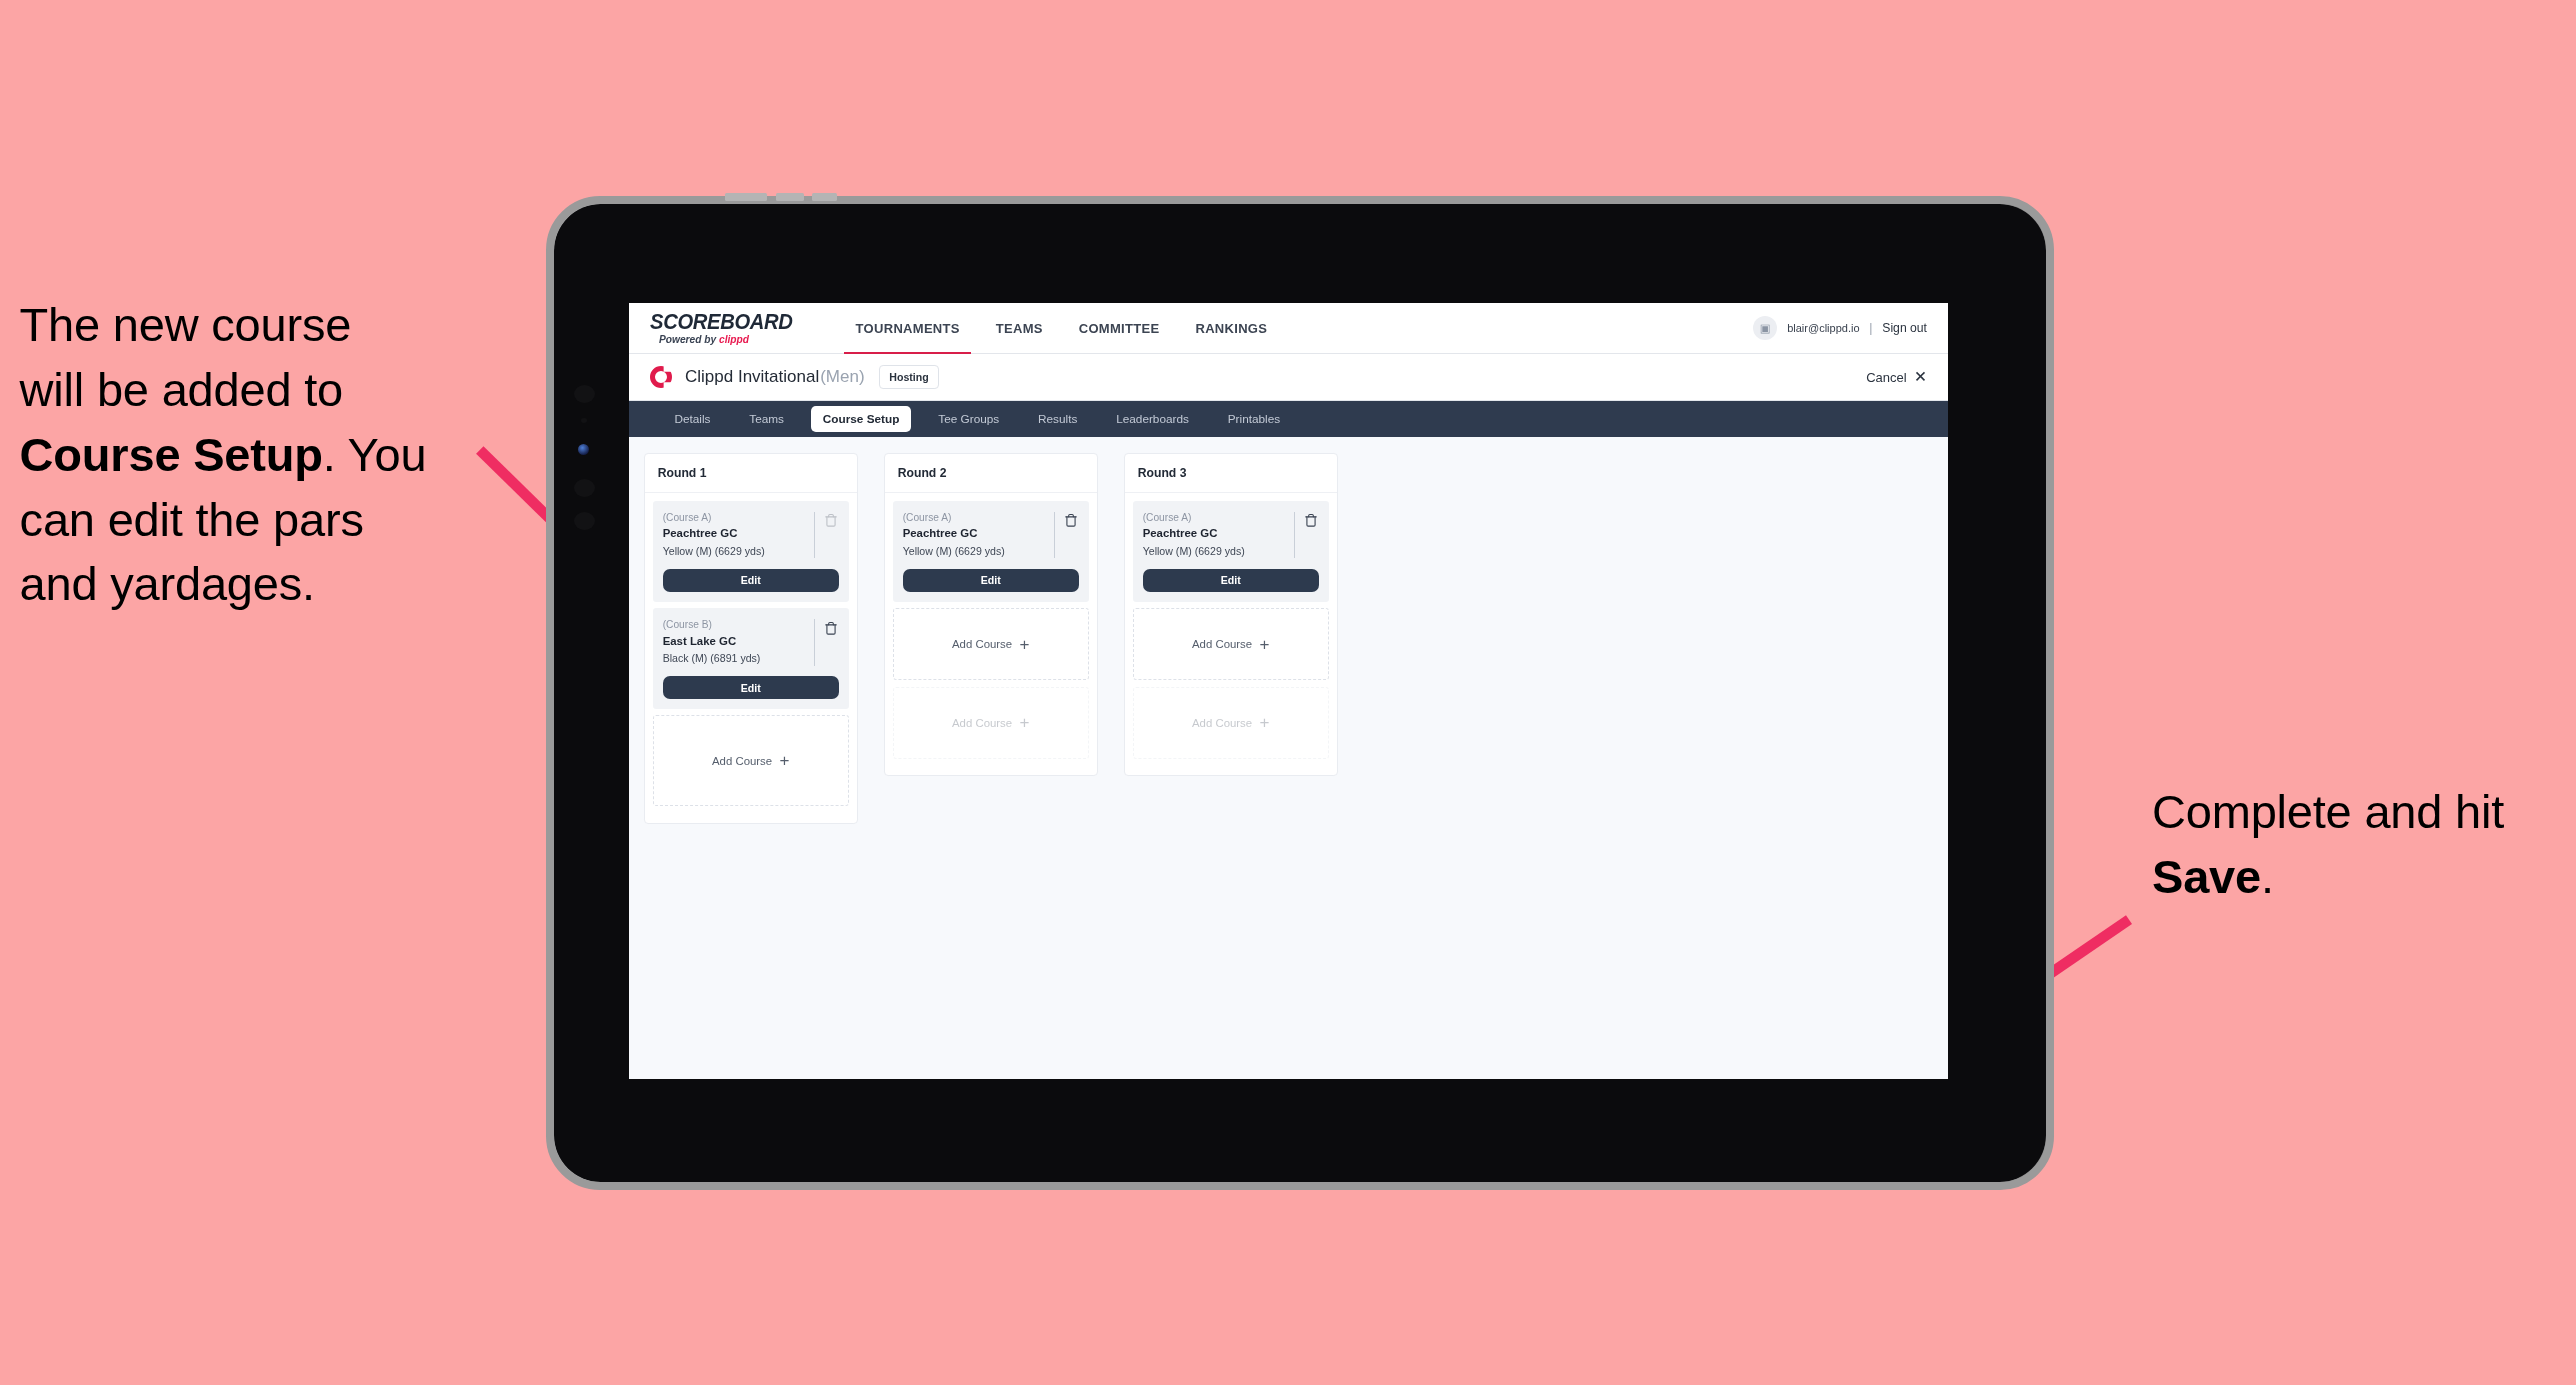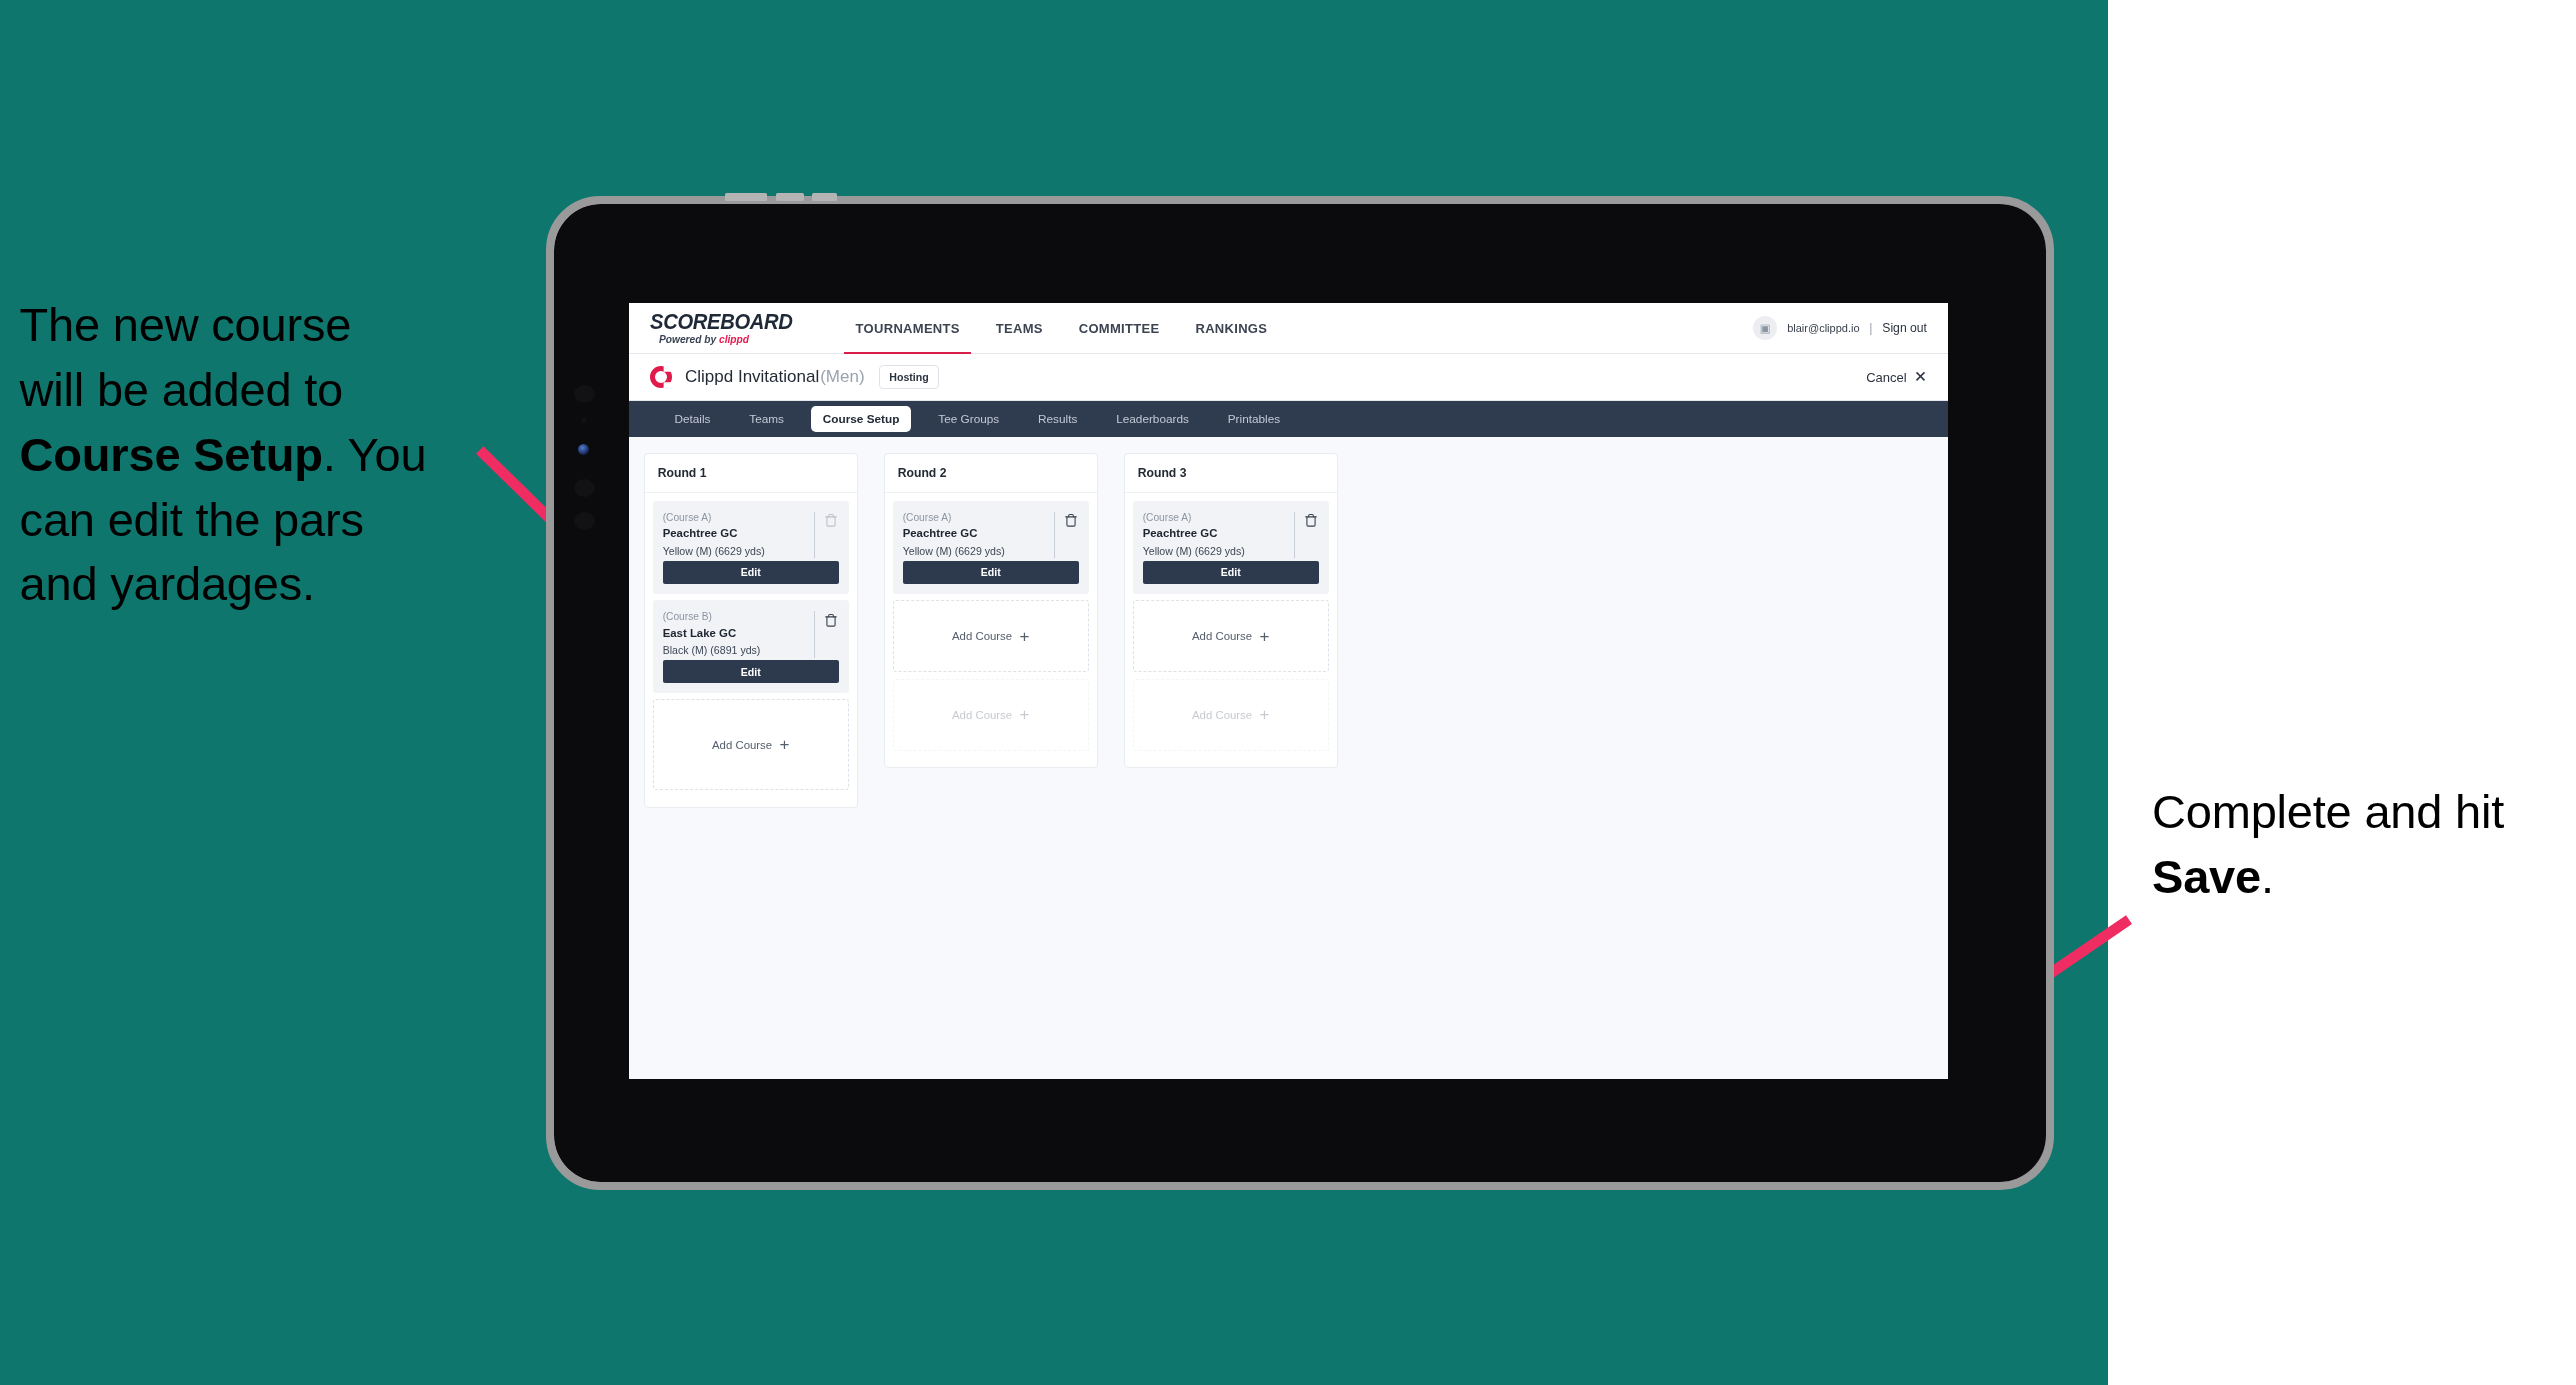--- a/index.html
+++ b/index.html
@@ -2,21 +2,21 @@
 <html style="font-size:13px"><head>
 <meta charset="utf-8">
 <style>
   * { box-sizing: border-box; margin: 0; padding: 0; }
   html, body {
     width: 2576px; height: 1386px;
     background: #ffffff;
     font-family: "Liberation Sans", sans-serif;
     overflow: hidden;
   }
-  #stage { position: relative; width: 2108px; height: 1386px; background:#0f766e; }
+  #stage { position: relative; width: 2576px; height: 1386px; background:#fca5a5; }
 
   
   .annot {
     position: absolute;
     color: #000;
     font-size: 47px;
     line-height: 1.38;
     font-weight: 400;
     letter-spacing: -0.2px;
   }
@@ -157,22 +157,22 @@
   .cc-top { display: flex; align-items: flex-start; }
   .cc-text { flex: 1 1 auto; min-width: 0; }
   .cc-label { font-size: 10.2px; color: #8d95a3; line-height: 1.5; }
   .cc-name { font-size: 11.4px; font-weight: 700; color: #1e2430; line-height: 1.55; }
   .cc-tee  { font-size: 10.6px; color: #3f4755; line-height: 1.6; }
   .cc-divider { width: 0.8px; align-self: stretch; background: #c9cfd8; margin: 1.6px 8.2px 1.6px 4.9px; }
   .trash { width: 15.5px; flex: 0 0 auto; display:flex; align-items:flex-start; justify-content:center;
            padding-top: 3.3px; cursor: pointer; }
   .trash.dim { opacity: 0.28; }
   .btn-edit {
-    margin-top: 1px; width: 100%; height: 23px;
-    background: #2d3a4e; color: #fff; border: none; border-radius: 2px;
+    margin-top: 9px; width: 100%; height: 23px;
+    background: #2d3a4e; color: #fff; border: none; border-radius: 7px;
     font-size: 10.6px; font-weight: 600; font-family: "Liberation Sans", sans-serif;
     cursor: pointer; display:flex; align-items:center; justify-content:center;
   }
 
   .add-card {
     border: 0.8px dashed #dde1e8; border-radius: 3.3px;
     height: 72px; display: flex; align-items: center; justify-content: center;
     background: #fff; cursor: pointer; gap: 7.3px;
   }
   .add-card .lbl { font-size: 11.4px; color: #555e6c; }

